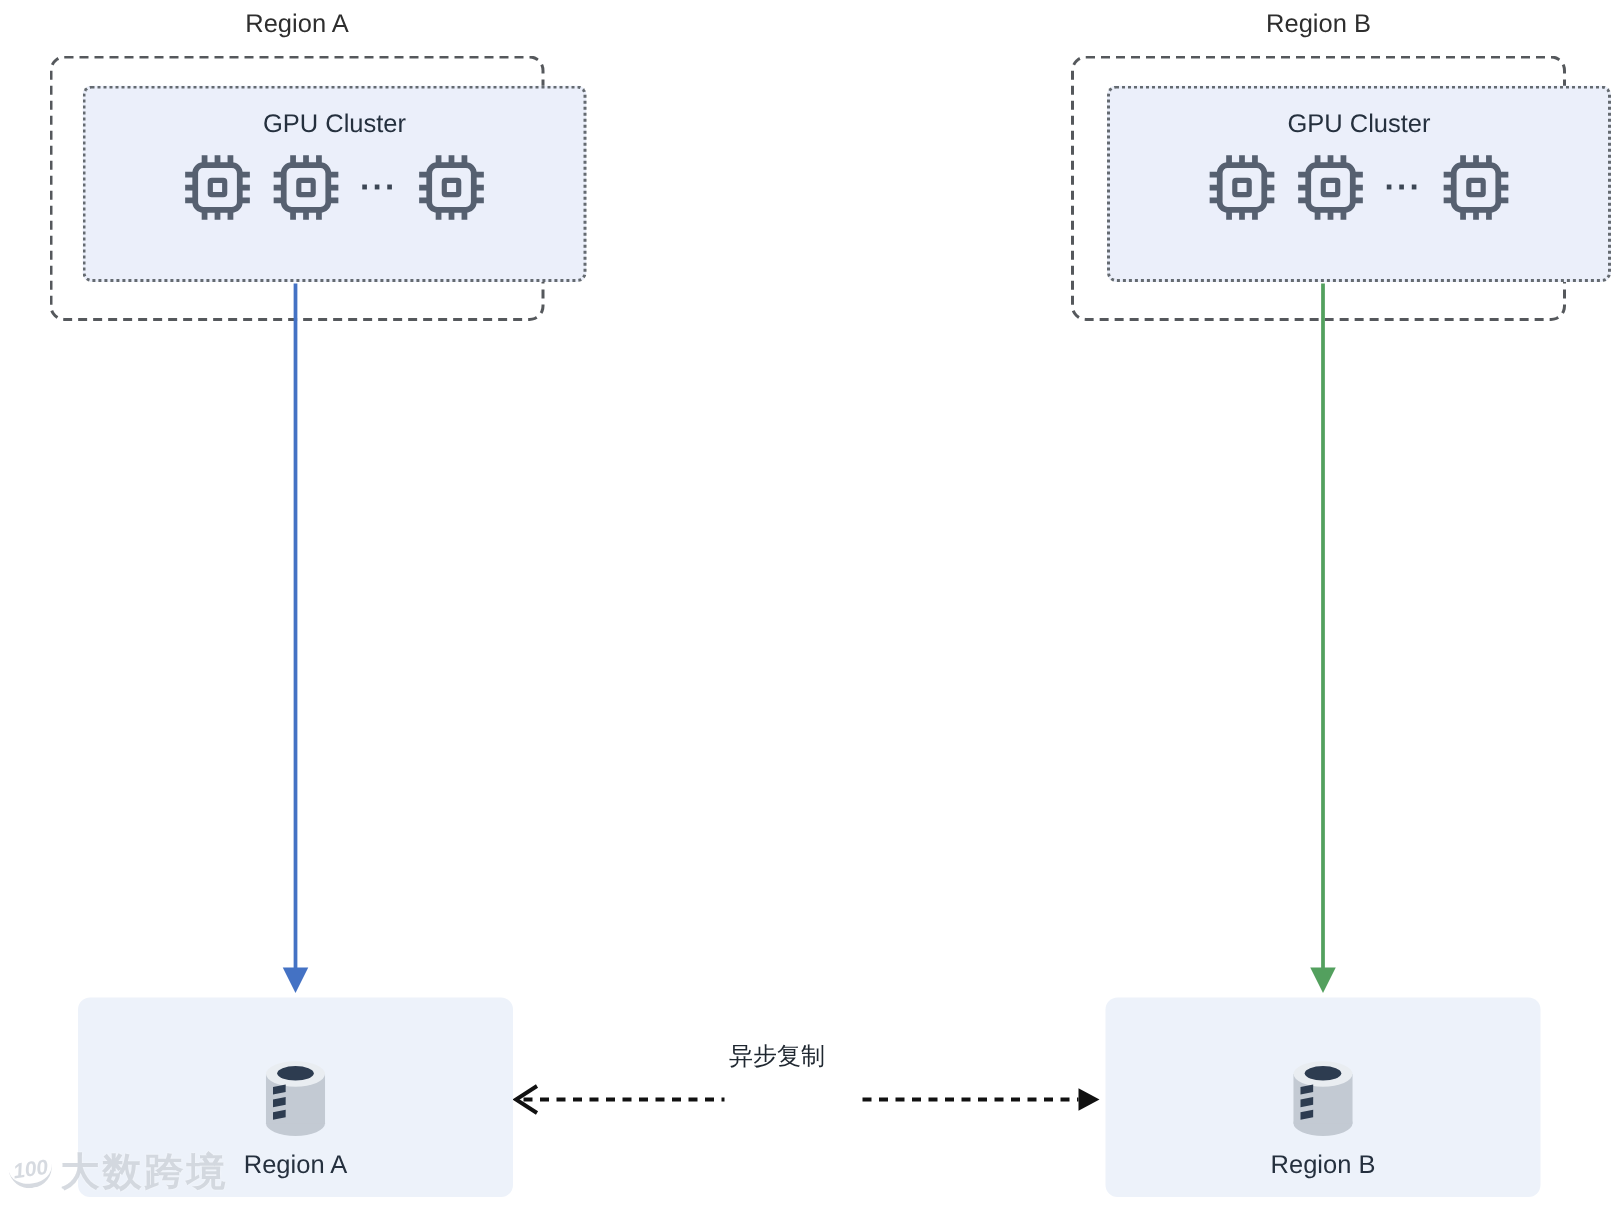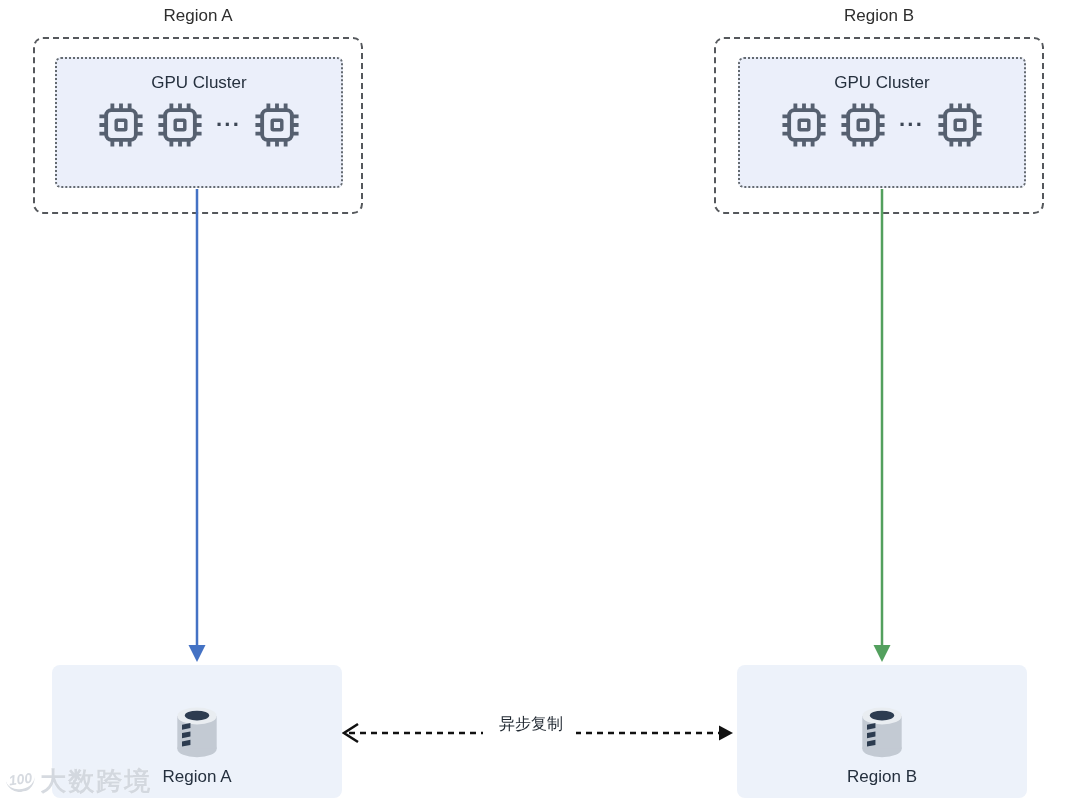--- a/index.html
+++ b/index.html
@@ -9,38 +9,38 @@
   }
   .abs{position:absolute;}
   .region-title{
     width:330px;text-align:center;top:6px;font-size:17px;color:#2e2e2e;
   }
   .outer-box{
     top:37px;width:330px;height:177px;
     border:2px dashed #55585c;border-radius:10px;box-sizing:border-box;
   }
   .inner-box{
-    top:57px;width:288px;height:131px;
+    top:57px;width:336px;height:131px;
     border:2px dotted #646a70;border-radius:6px;box-sizing:border-box;
     background:#ebeffa;display:flex;flex-direction:column;align-items:center;
     padding-top:12px;
   }
   .cluster-label{font-size:17px;line-height:24px;color:#25303e;}
   .chips-row{display:flex;align-items:center;justify-content:center;gap:13px;margin-top:7px;}
   .chip{width:46px;height:46px;display:block;}
   .ellipsis{font-size:22px;font-weight:bold;color:#3c4654;line-height:46px;letter-spacing:1px;}
   .storage-box{
     top:665px;width:290px;height:133px;border-radius:8px;background:#edf2fa;
     display:flex;flex-direction:column;align-items:center;justify-content:flex-start;
     padding-top:36px;box-sizing:border-box;
   }
   .storage-label{font-size:17px;color:#25303e;margin-top:6px;}
   #arrows{left:0;top:0;pointer-events:none;}
   .repl-label{
-    left:486px;top:712px;width:90px;text-align:center;
+    left:486px;top:693px;width:90px;text-align:left;
     font-size:16px;color:#1f2730;background:#ffffff;line-height:23px;
   }
   .watermark{
     left:6px;top:764px;display:flex;align-items:center;gap:5px;
     color:#cdd2d9;opacity:.8;font-weight:bold;
   }
   .wm-logo{
     font-size:14px;font-weight:800;font-style:italic;
     border-bottom:3px solid currentColor;border-radius:0 0 14px 14px;
     padding:0 3px 2px 3px;transform:rotate(-8deg);

